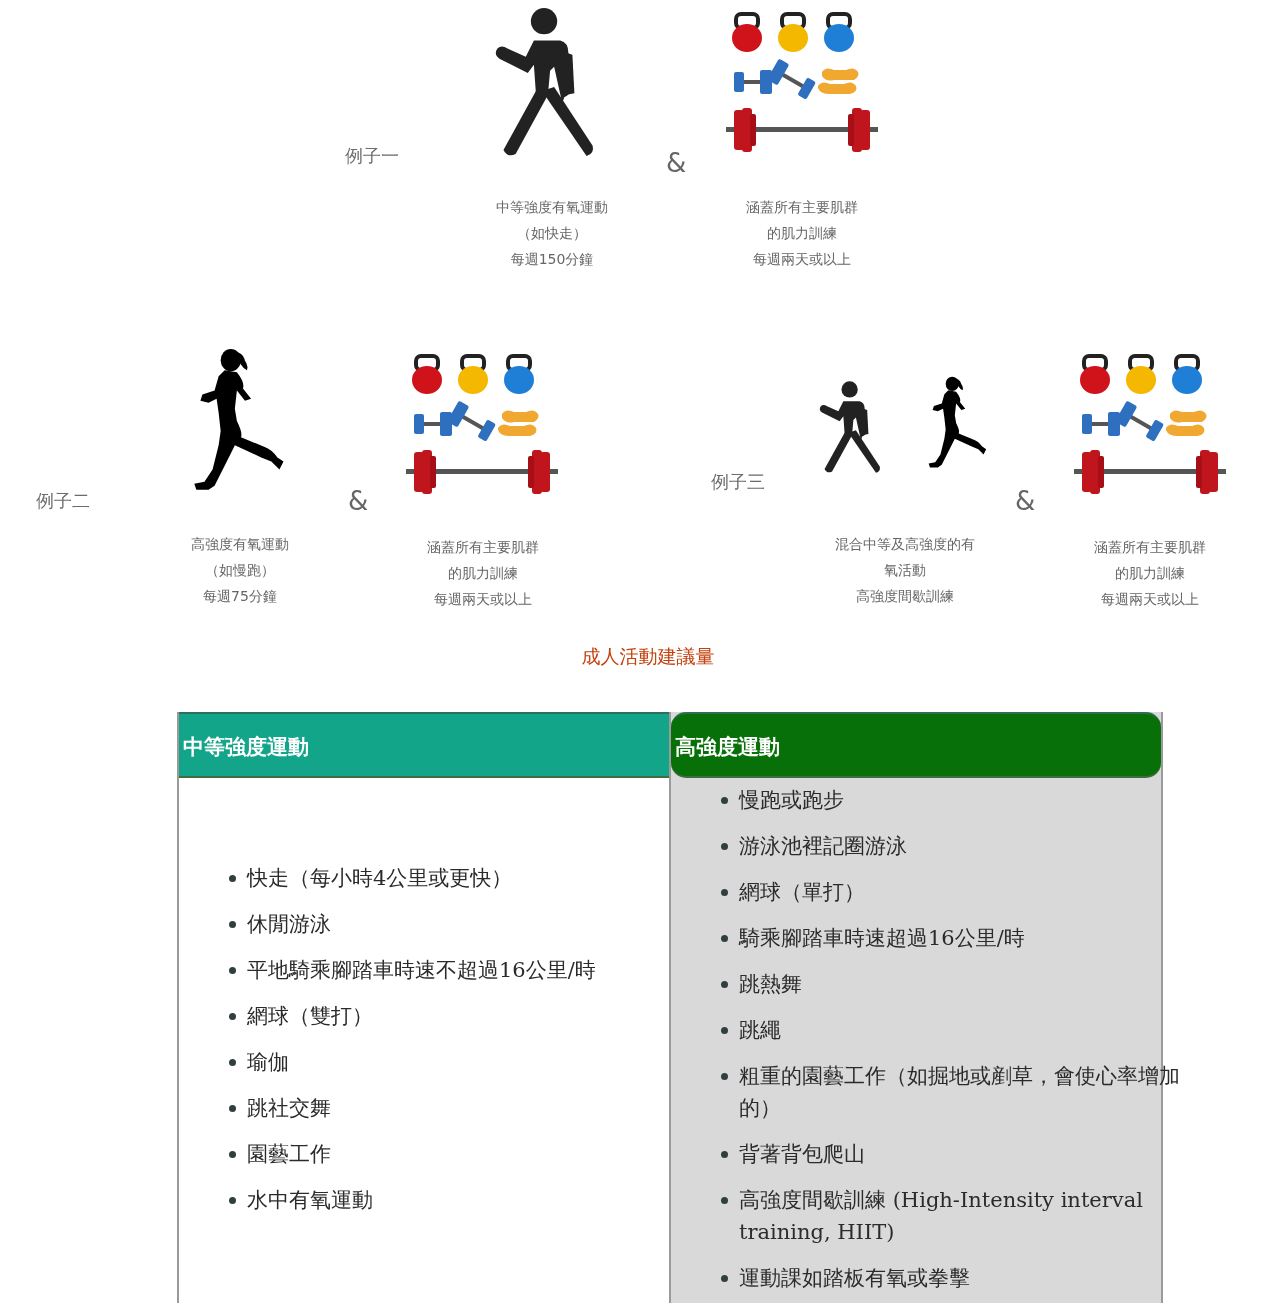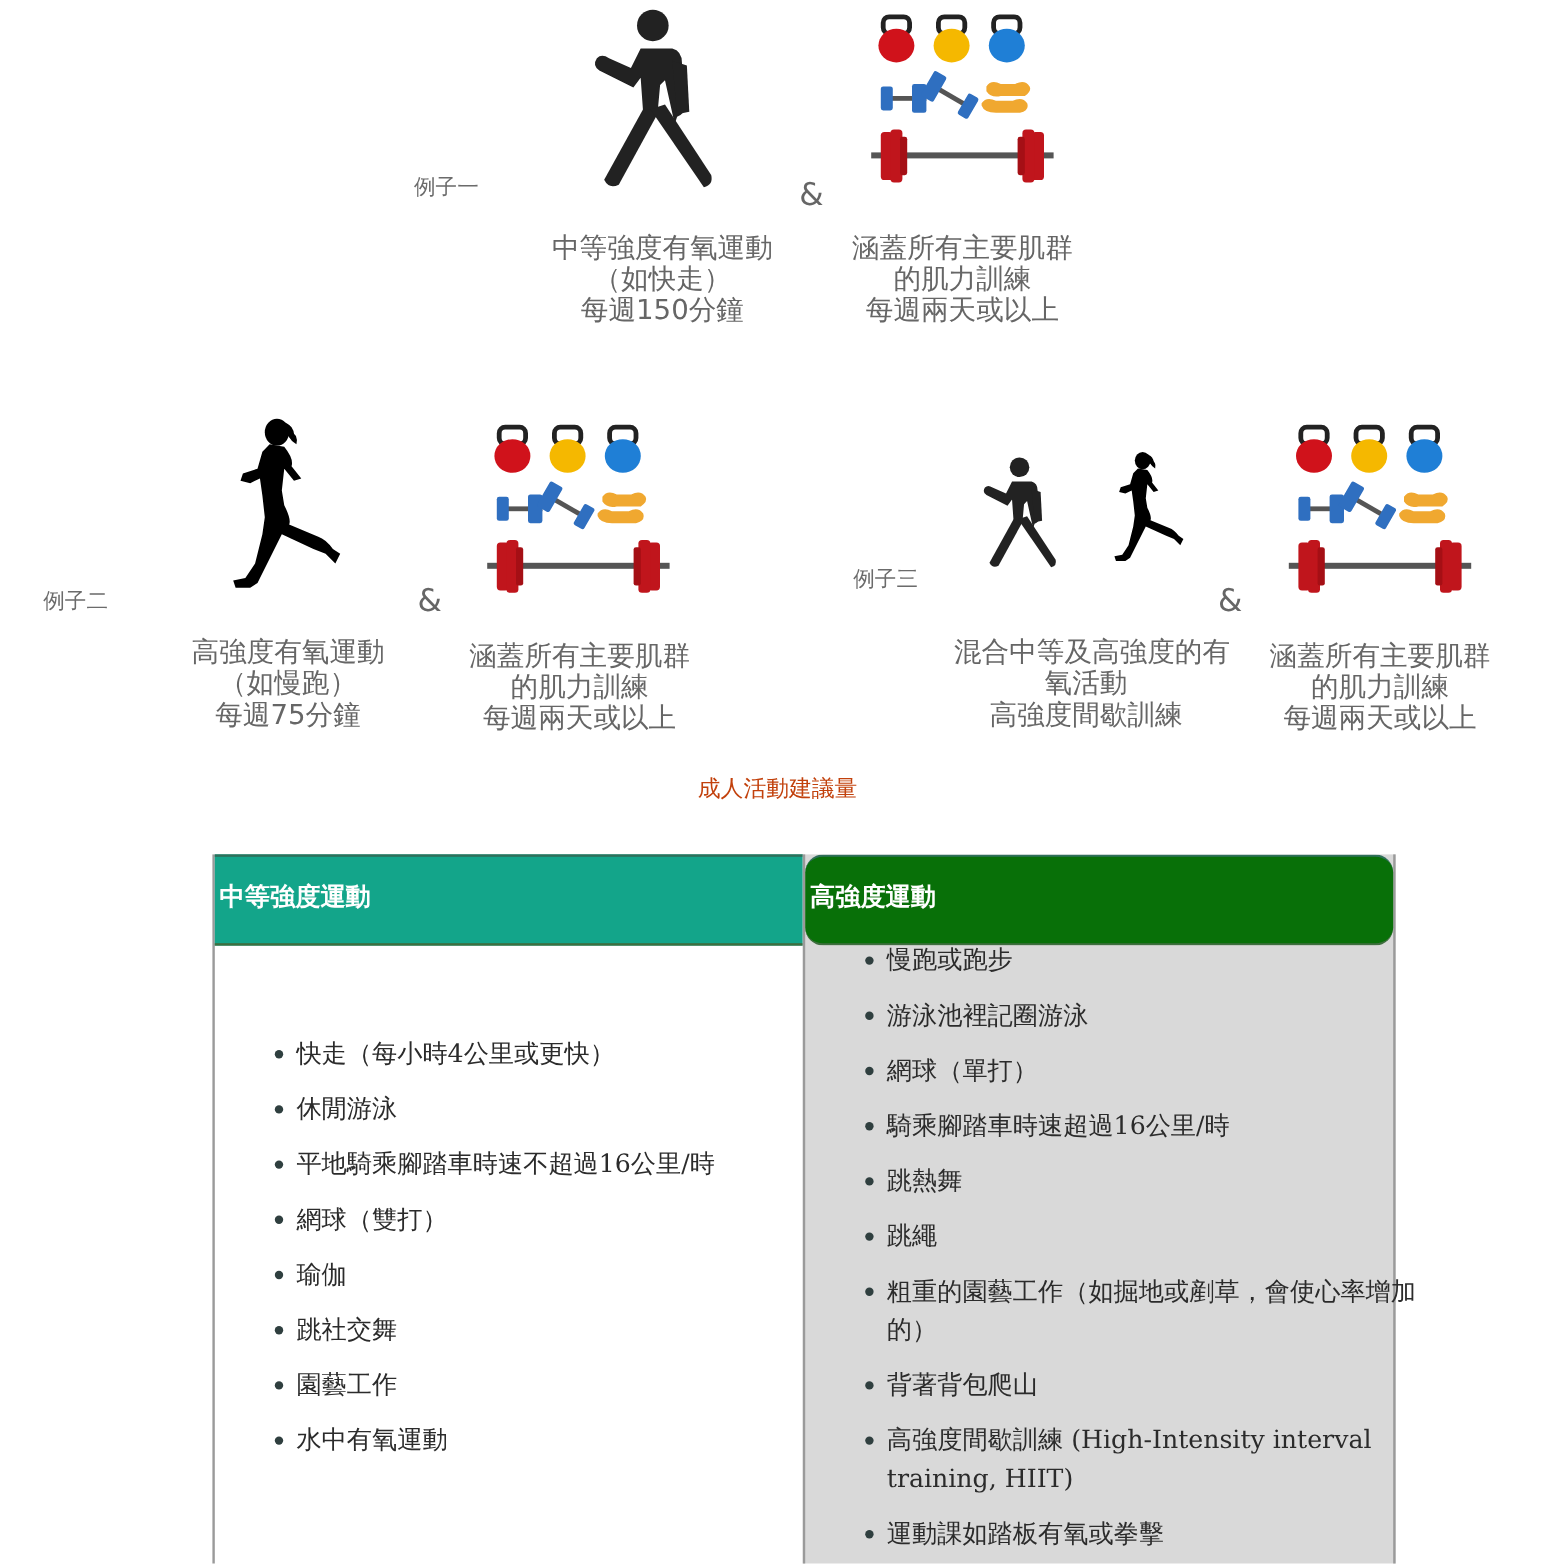--- a/index.html
+++ b/index.html
@@ -5,40 +5,40 @@
   html, body { margin: 0; padding: 0; background: #ffffff; }
   body {
     width: 1284px; height: 1303px; position: relative; overflow: hidden;
     font-family: "DejaVu Sans", "Liberation Sans", sans-serif;
   }
   .abs { position: absolute; }
   .label {
     color: #6b6b6b; font-size: 18px; white-space: nowrap;
   }
   .caption {
-    color: #666666; font-size: 23px; line-height: 26px; text-align: center; white-space: nowrap;
+    color: #666666; font-size: 14px; line-height: 26px; text-align: center; white-space: nowrap;
   }
   .amp {
     color: #666666; font-size: 26px;
   }
   .title {
     color: #c2410c; font-size: 19px; text-align: center; width: 300px;
   }
   
   .table {
     position: absolute; left: 177px; top: 712px; width: 986px; height: 600px;
     border-collapse: collapse;
   }
   .col {
     position: absolute; top: 0; height: 600px; box-sizing: border-box;
   }
   .col-left { left: 0; width: 492px; border-left: 2px solid #9a9a9a; background: #ffffff; }
   .col-right { left: 492px; width: 494px; border-left: 2px solid #9a9a9a; border-right: 2px solid #9a9a9a; background: #d9d9d9; }
   .th {
-    height: 76px; box-sizing: border-box; color: #ffffff;
+    height: 66px; box-sizing: border-box; color: #ffffff;
     font-family: "DejaVu Serif", "Liberation Serif", serif; font-weight: bold;
     font-size: 21px; line-height: 66px; padding-left: 4px;
     border-top: 2px solid #2f6f5a; border-bottom: 2px solid #3f6e3f;
   }
   .th-left { background: #13a58a; }
   .th-right { background: #087008; border-radius: 15px; }
   ul.items {
     list-style: none; margin: 0; padding: 0;
     font-family: "DejaVu Serif", "Liberation Serif", serif;
     color: #2b2b2b; font-size: 21px;

